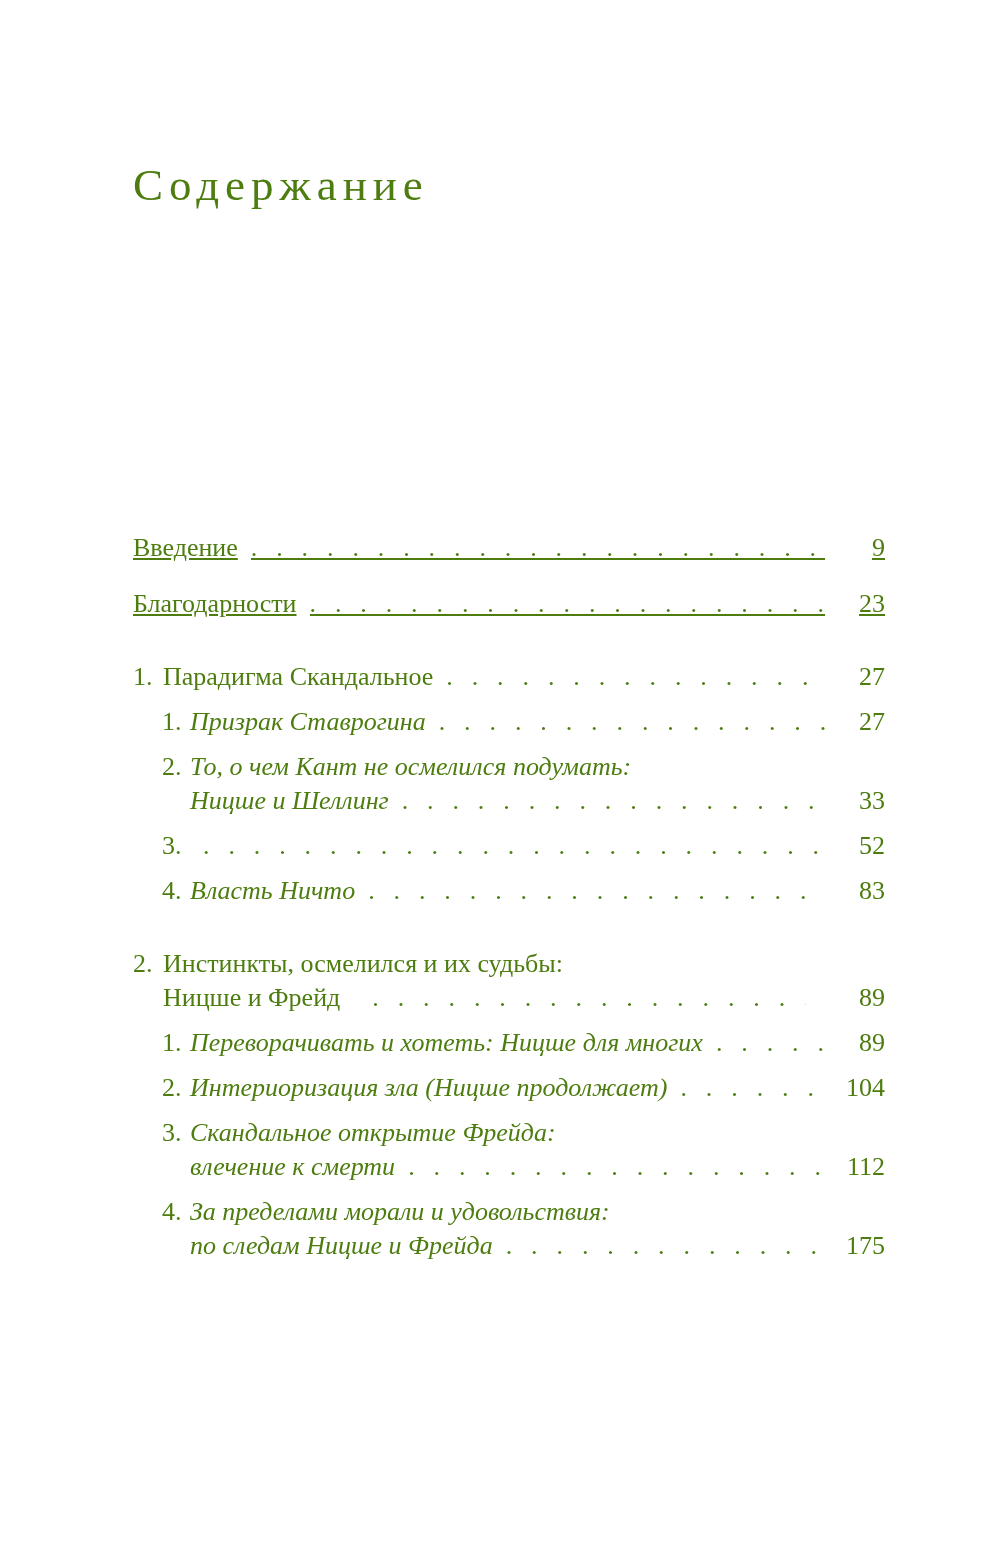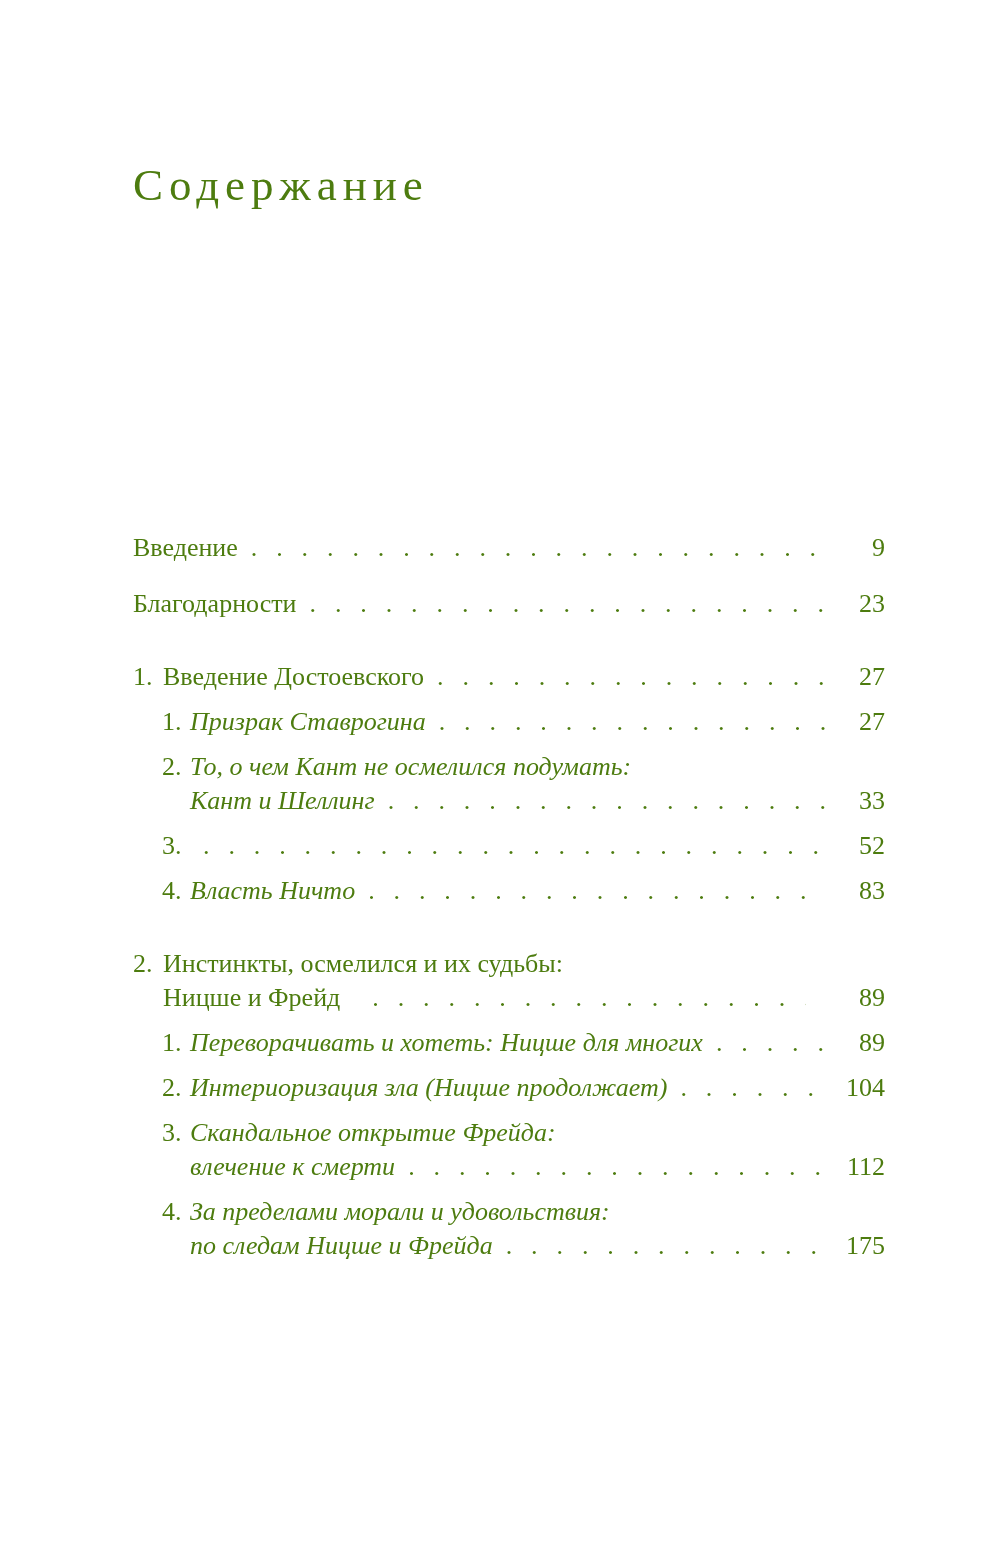--- a/index.html
+++ b/index.html
@@ -14,21 +14,21 @@
     font-family: "Liberation Serif", "DejaVu Serif", serif;
     color: #4d7c0f;
   }
   .doc-title {
     font-size: 45px;
     line-height: 54px;
     font-weight: 400;
     letter-spacing: 6px;
     margin: 158px 0 0 0;
   }
-  .front { margin-top: 319px; }
+  .front { margin-top: 319px; text-decoration: underline; }
   .toc-line {
     display: flex;
     font-size: 26px;
     line-height: 34px;
   }
   .front-item + .front-item { margin-top: 22px; }
   .label { flex: 0 0 auto; }
   .num { flex: 0 0 30px; }
   .dots {
     flex: 1 1 auto;
@@ -85,41 +85,41 @@
       <span class="label">Благодарности</span>
       <span class="dots">. . . . . . . . . . . . . . . . . . . . . . . . . . . . . . . . . . . . . . . . . . . . . . . .</span>
       <span class="page-num">23</span>
     </div>
   </div>
 
 
   <div class="chapter">
     <div class="toc-line">
       <span class="num">1.</span>
-      <span class="label">Введение Достоевского</span>
+      <span class="label">Парадигма Скандальное</span>
       <span class="dots">. . . . . . . . . . . . . . . . . . . . . . . . . . . . . . . . . . . . . . . . . . . . . . . .</span>
       <span class="page-num">27</span>
     </div>
 
     <div class="section">
       <div class="toc-line">
         <span class="num">1.</span>
         <span class="label">Призрак Ставрогина</span>
         <span class="dots">. . . . . . . . . . . . . . . . . . . . . . . . . . . . . . . . . . . . . . . . . . . . . . . .</span>
         <span class="page-num">27</span>
       </div>
     </div>
 
     <div class="section">
       <div class="toc-line">
         <span class="num">2.</span>
         <span class="label">То, о чем Кант не осмелился подумать:</span>
       </div>
       <div class="toc-line cont-sec">
-        <span class="label">Кант и Шеллинг</span>
+        <span class="label">Ницше и Шеллинг</span>
         <span class="dots">. . . . . . . . . . . . . . . . . . . . . . . . . . . . . . . . . . . . . . . . . . . . . . . .</span>
         <span class="page-num">33</span>
       </div>
     </div>
 
     <div class="section">
       <div class="toc-line">
         <span class="num">3.</span>
         <span class="dots">. . . . . . . . . . . . . . . . . . . . . . . . . . . . . . . . . . . . . . . . . . . . . . . .</span>
         <span class="page-num">52</span>

